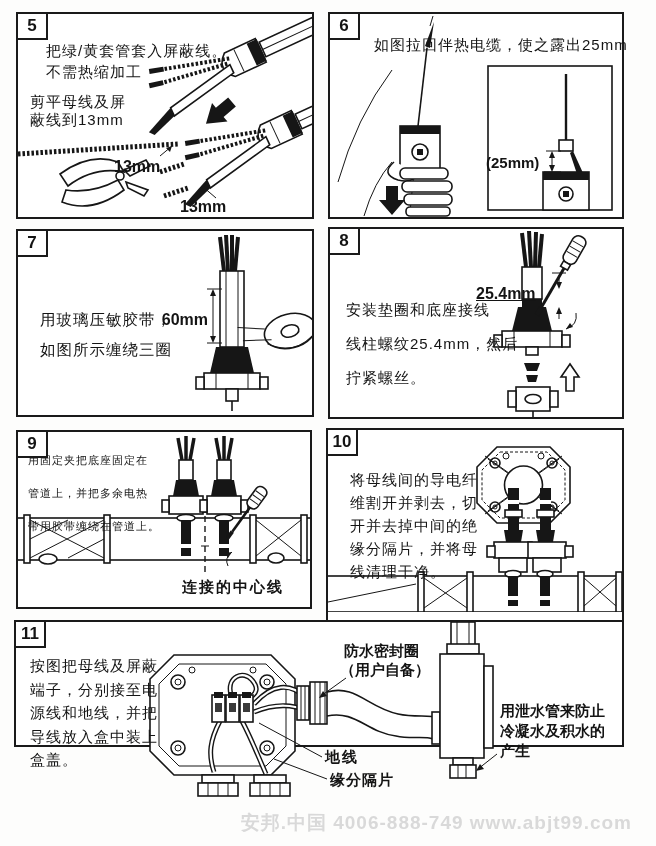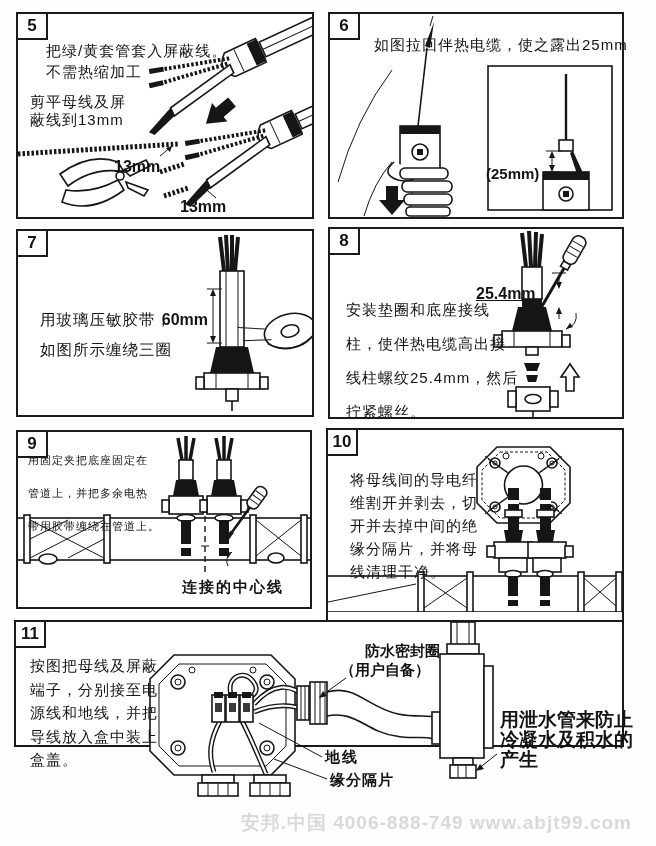--- a/index.html
+++ b/index.html
@@ -103,21 +103,21 @@
       <polygon class="fb" points="154,132 148,134 152,138"></polygon>
       <line class="tn" x1="198" y1="184" x2="184" y2="172"></line>
       <polygon class="fb" points="184,172 186,178 190,174"></polygon>
     </g>
   </svg>
 </div>
 
 <div class="panel" style="left:328px;top:12px;width:296px;height:207px;">
   <div class="num">6</div>
   <div class="ins" style="left:44px;top:22px;">如图拉回伴热电缆，使之露出25mm</div>
-  <div class="lbl" style="left:156px;top:140px;font-size:15px;margin-top:11px;">(25mm)</div>
+  <div class="lbl" style="left:156px;top:140px;font-size:15px;">(25mm)</div>
   <svg class="art" width="292" height="203" viewBox="0 0 292 203">
 
     <path class="tn" d="M8,168 Q26,104 62,56"></path>
     <path class="tn" d="M34,202 Q44,168 62,148"></path>
 
     <line class="ln" x1="88" y1="112" x2="97" y2="34"></line>
     <polygon class="fb" points="95,32 104,8 100,34"></polygon>
     <line class="tn" x1="100" y1="12" x2="103" y2="2"></line>
 
     <g>
@@ -202,21 +202,20 @@
       <line class="tn" x1="-24" y1="-8" x2="-50" y2="-16"></line>
       <line class="tn" x1="-20" y1="4" x2="-48" y2="-2"></line>
     </g>
   </svg>
 </div>
 
 <div class="panel" style="left:328px;top:227px;width:296px;height:192px;">
   <div class="num">8</div>
   <div class="ins" style="left:16px;top:64px;line-height:34px;">
     <div>安装垫圈和底座接线</div>
-    <div>柱，使伴热电缆高出接</div>
     <div>线柱螺纹25.4mm，然后</div>
     <div>拧紧螺丝。</div>
   </div>
   <div class="lbl dim" style="left:146px;top:56px;text-decoration:underline;">25.4mm</div>
   <svg class="art" width="292" height="188" viewBox="0 0 292 188">
 
     <g stroke="#161616" stroke-width="4">
       <line x1="192" y1="4" x2="196" y2="38"></line>
       <line x1="199" y1="2" x2="201" y2="38"></line>
       <line x1="206" y1="3" x2="205" y2="38"></line>
@@ -435,26 +434,26 @@
 <div class="panel" style="left:14px;top:620px;width:610px;height:127px;">
   <div class="num">11</div>
   <div class="ins" style="left:14px;top:32px;line-height:23.5px;">
     <div>按图把母线及屏蔽</div>
     <div>端子，分别接至电</div>
     <div>源线和地线，并把</div>
     <div>导线放入盒中装上</div>
     <div>盒盖。</div>
   </div>
   <div class="lbl" style="left:324px;top:20px;font-size:15px;">
-    <div style="padding-left:4px;margin-left:21px;">防水密封圈</div>
+    <div style="padding-left:4px;">防水密封圈</div>
     <div>（用户自备）</div>
   </div>
   <div class="lbl" style="left:309px;top:126px;font-size:15px;letter-spacing:2px;">地线</div>
   <div class="lbl" style="left:314px;top:149px;font-size:15px;letter-spacing:1px;">缘分隔片</div>
-  <div class="lbl" style="left:484px;top:88px;font-size:19px;line-height:20px;">
+  <div class="lbl" style="left:484px;top:79px;font-size:15px;line-height:20px;">
     <div>用泄水管来防止</div>
     <div>冷凝水及积水的</div>
     <div>产生</div>
   </div>
   <svg class="art" width="606" height="177" viewBox="0 0 606 177">
 
     <g>
       <polygon class="fw" points="158,33 255,33 279,57 279,129 255,153 158,153 134,129 134,57" stroke-width="2"></polygon>
       <polygon class="tn" points="163,42 250,42 270,62 270,124 250,144 163,144 143,124 143,62"></polygon>
       <circle class="fw" cx="162" cy="60" r="7"></circle>

